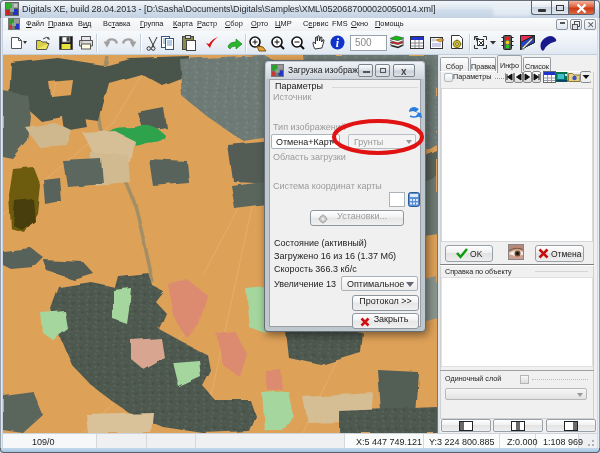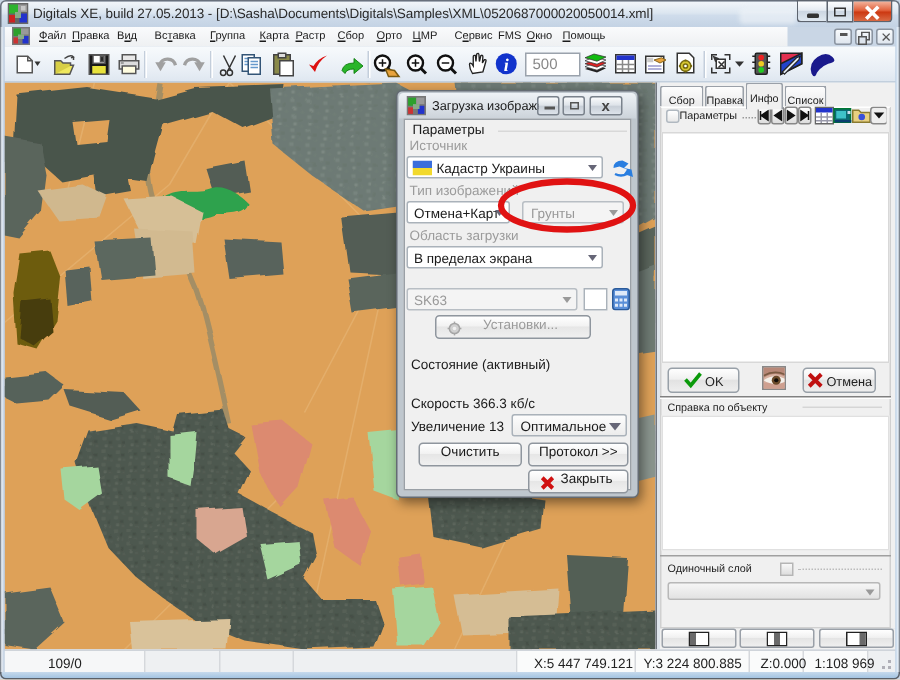--- a/index.html
+++ b/index.html
@@ -8,21 +8,21 @@
 #titlebar { position:absolute; left:0; top:0; width:600px; height:18px;
   background:linear-gradient(#f2f6fa, #dce6f0 45%, #cfdceb 55%, #c4d3e4);
   border:1px solid #68707c; border-bottom:none; border-radius:4px 4px 0 0; }
 #titleicon { position:absolute; left:5px; top:2px; width:14px; height:14px; }
 #titletext { position:absolute; left:22px; top:3.5px; font-size:9px; letter-spacing:-0.05px; color:#2a2a2a; white-space:nowrap; }
 .capbtn { position:absolute; top:0px; height:15px; border:1px solid #5d646e; }
 #btnmin { left:531px; width:20px; background:linear-gradient(#fdfeff,#e5ebf2 45%,#ccd6e2 50%,#dfe8f0); border-radius:0 0 0 3px; border-right:none;}
 #btnmax { left:551px; width:18px; background:linear-gradient(#fdfeff,#e5ebf2 45%,#ccd6e2 50%,#dfe8f0); }
 #btnclose { left:569px; width:26px; background:linear-gradient(#f3b39c,#e2623d 45%,#cc3912 55%,#d96a44); border-radius:0 0 3px 0; border-left:none;}
 
-#menubar { position:absolute; left:3px; top:18px; width:522px; height:13px;
+#menubar { position:absolute; left:3px; top:18px; width:594px; height:13px;
   background:linear-gradient(#fafbfc,#eef0f2); font-size:7.4px; color:#1a1a1a; }
 #menuicon { position:absolute; left:5px; top:0px; width:12px; height:12px; }
 .mi { position:absolute; top:1px; }
 .mdibtn { position:absolute; top:1px; width:12px; height:11px; background:linear-gradient(#f8fafc,#dfe6ee); border:1px solid #8b94a0; border-radius:2px; }
 
 #toolbar { position:absolute; left:3px; top:31px; width:594px; height:24px;
   background:linear-gradient(#f7fafc,#e8eef5 70%,#dfe7f0); border-bottom:1px solid #c2cfdd; }
 
 #map { position:absolute; left:3px; top:55px; width:434px; height:378px; }
 
@@ -67,21 +67,21 @@
     </div>
   <svg id="titleicon" viewBox="0 0 14 14">
       <rect width="14" height="14" fill="#666"></rect>
       <rect x="1" y="1" width="6" height="6" fill="#2db32d"></rect>
       <rect x="7" y="1" width="6" height="5" fill="#9a9a9a"></rect>
       <rect x="1" y="8" width="4" height="5" fill="#cc2222"></rect>
       <rect x="8" y="7" width="5" height="6" fill="#2233cc"></rect>
       <rect x="5" y="6" width="4" height="4" fill="#88aa88"></rect>
       <rect x="9" y="2" width="3" height="3" fill="#c8c8c8"></rect>
     </svg>
-  <div id="titletext">Digitals XE, build 27.05.2013 - [D:\Sasha\Documents\Digitals\Samples\XML\0520687000020050014.xml]</div>
+  <div id="titletext">Digitals XE, build 28.04.2013 - [D:\Sasha\Documents\Digitals\Samples\XML\0520687000020050014.xml]</div>
   <div class="capbtn" id="btnmin">
       <span style="position:absolute;left:6px;top:8px;width:8px;height:3px;background:#333;border-radius:1px"></span>
     </div>
   <div class="capbtn" id="btnmax">
       <span style="position:absolute;left:4px;top:4px;width:8px;height:6px;border:1.5px solid #333"></span>
     </div>
   <div class="capbtn" id="btnclose">
       <svg width="11" height="11" style="position:absolute;left:7px;top:2px">
         <path d="M1.5 1.5 L9.5 9.5 M9.5 1.5 L1.5 9.5" stroke="#fff" stroke-width="2.4"></path>
       </svg>
@@ -513,84 +513,69 @@
           <span style="position:absolute;left:4px;top:3px;width:6px;height:5px;border:1px solid #555"></span>
         </span>
       <span class="dcap" style="left:127px;width:22px">
           <span style="position:absolute;left:7px;top:1px;font-size:10px;font-weight:bold;color:#444">x</span>
         </span>
     </div>
     <div id="dlgclient">
       <span class="dlb" style="left:5px;top:1px">Параметры</span>
       <span style="position:absolute;left:62px;top:7px;width:86px;border-top:1px solid #d8d8d8"></span>
       <span class="dl" style="left:3px;top:12px">Источник</span>
-      <div class="combo" style="left:1px;top:24px;width:131px">
-        <svg style="position:absolute;left:3px;top:2px" width="13" height="10">
-            <rect width="13" height="5" fill="#3a6edc"></rect>
-            <rect y="5" width="13" height="5" fill="#f2d92c"></rect>
-          </svg>
-        <span class="ctext" style="left:19px">Кадастр Украины</span>
-          <span class="carrow"></span>
-      </div>
       <svg style="position:absolute;left:137px;top:24px" width="15" height="15" viewBox="0 0 15 15">
           <path d="M2 8 q0 -5 6 -5 l4 2 -3 3 5 1 1 5 -6 -2 2 -3 -5 -2 z" fill="#2a7ee0"></path>
           <path d="M3 12 q4 2 8 0" stroke="#2a7ee0" stroke-width="1.6" fill="none"></path>
         </svg>
       <span class="dl" style="left:3px;top:42px">Тип изображений</span>
       <div class="combo" style="left:1px;top:54px;width:69px">
           <span class="ctext" style="left:4px">Отмена+Карт</span>
           <span class="carrow"></span>
         </div>
       <div class="combog" style="left:78px;top:54px;width:68px">
           <span class="ctext" style="left:5px;color:#999">Грунты</span>
           <span class="carrow" style="border-top-color:#999"></span>
         </div>
       <span class="dl" style="left:3px;top:72px">Область загрузки</span>
-      <div class="combo" style="left:1px;top:84px;width:131px">
-          <span class="ctext" style="left:4px">В пределах экрана</span>
-          <span class="carrow"></span>
-        </div>
-      <div class="combog" style="left:1px;top:112px;width:114px">
-          <span class="ctext" style="left:4px;color:#999">SK63</span>
-          <span class="carrow" style="border-top-color:#999"></span>
-        </div>
+      <span class="dl" style="left:3px;top:101px">Система координат карты</span>
       <div style="position:absolute;left:119px;top:112px;width:16px;height:15px;background:#fff;border:1px solid #aab2ba"></div>
       <svg style="position:absolute;left:138px;top:112px" width="12" height="15" viewBox="0 0 12 15">
           <rect x="0.5" y="0.5" width="11" height="14" rx="2" fill="#5a8fd8" stroke="#2a5a9a"></rect>
           <rect x="2" y="2" width="8" height="3" fill="#dfeaf8"></rect>
           <g fill="#dfeaf8">
             <rect x="2" y="7" width="2" height="2"></rect>
             <rect x="5" y="7" width="2" height="2"></rect>
             <rect x="8" y="7" width="2" height="2"></rect>
             <rect x="2" y="10.5" width="2" height="2"></rect>
             <rect x="5" y="10.5" width="2" height="2"></rect>
             <rect x="8" y="10.5" width="2" height="2"></rect>
           </g>
         </svg>
-      <div class="dbtn" style="left:20px;top:130px;width:104px;color:#9a9a9a">
+      <div class="dbtn" style="left:40px;top:130px;width:94px;color:#9a9a9a">
         <svg style="position:absolute;left:7px;top:3px" width="10" height="10" viewBox="0 0 10 10">
             <circle cx="5" cy="5" r="3.4" fill="#d0d0d0" stroke="#a5a5a5"></circle>
             <circle cx="5" cy="5" r="1.2" fill="#f0f0f0"></circle>
             <g stroke="#a5a5a5">
               <line x1="5" y1="0.4" x2="5" y2="2"></line>
               <line x1="5" y1="8" x2="5" y2="9.6"></line>
               <line x1="0.4" y1="5" x2="2" y2="5"></line>
               <line x1="8" y1="5" x2="9.6" y2="5"></line>
             </g>
           </svg>
         <span style="margin-left:10px">Установки...</span>
       </div>
       <span class="dlb" style="left:4px;top:158px">Состояние (активный)</span>
+      <span class="dlb" style="left:4px;top:171px">Загружено 16 из 16 (1.37 Мб)</span>
       <span class="dlb" style="left:4px;top:184px">Скорость 366.3 кб/с</span>
       <span class="dlb" style="left:4px;top:199px">Увеличение 13</span>
       <div class="combo" style="left:71px;top:196px;width:77px;background:linear-gradient(#fdfdfd,#ececec)">
           <span class="ctext" style="left:5px">Оптимальное</span>
           <span class="carrow" style="border-top-width:5px;border-left-width:4px;border-right-width:4px;top:5px"></span>
         </div>
-      <div class="dbtn" style="left:9px;top:215px;width:69px">Очистить</div>
       <div class="dbtn" style="left:82px;top:215px;width:67px">Протокол &gt;&gt;</div>
       <div class="dbtn" style="left:82px;top:233px;width:67px">
         <svg style="position:absolute;left:7px;top:3px" width="10" height="10" viewBox="0 0 10 10">
             <path d="M1.5 1.5 L8.5 8.5 M8.5 1.5 L1.5 8.5" stroke="#d01010" stroke-width="2.6"></path>
           </svg>
         <span style="margin-left:11px">Закрыть</span>
       </div>
     </div>
     <svg style="position:absolute;left:0;top:0;z-index:5" width="162" height="272" viewBox="0 0 162 272">
         <ellipse cx="113" cy="76" rx="44" ry="16" fill="none" stroke="#e01212" stroke-width="4.2"></ellipse>

